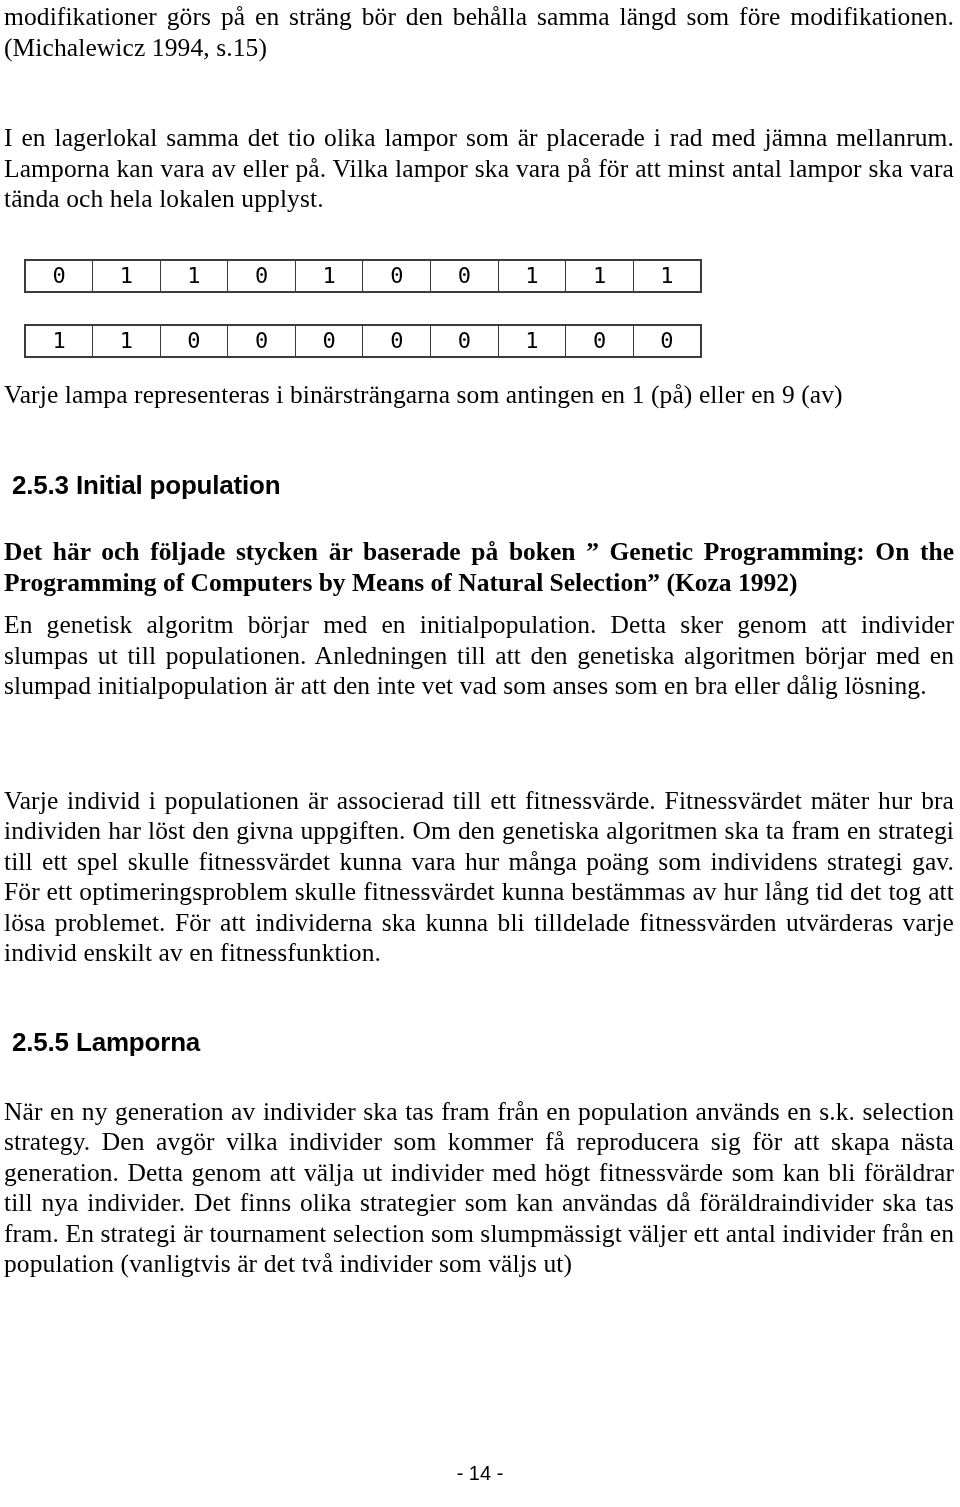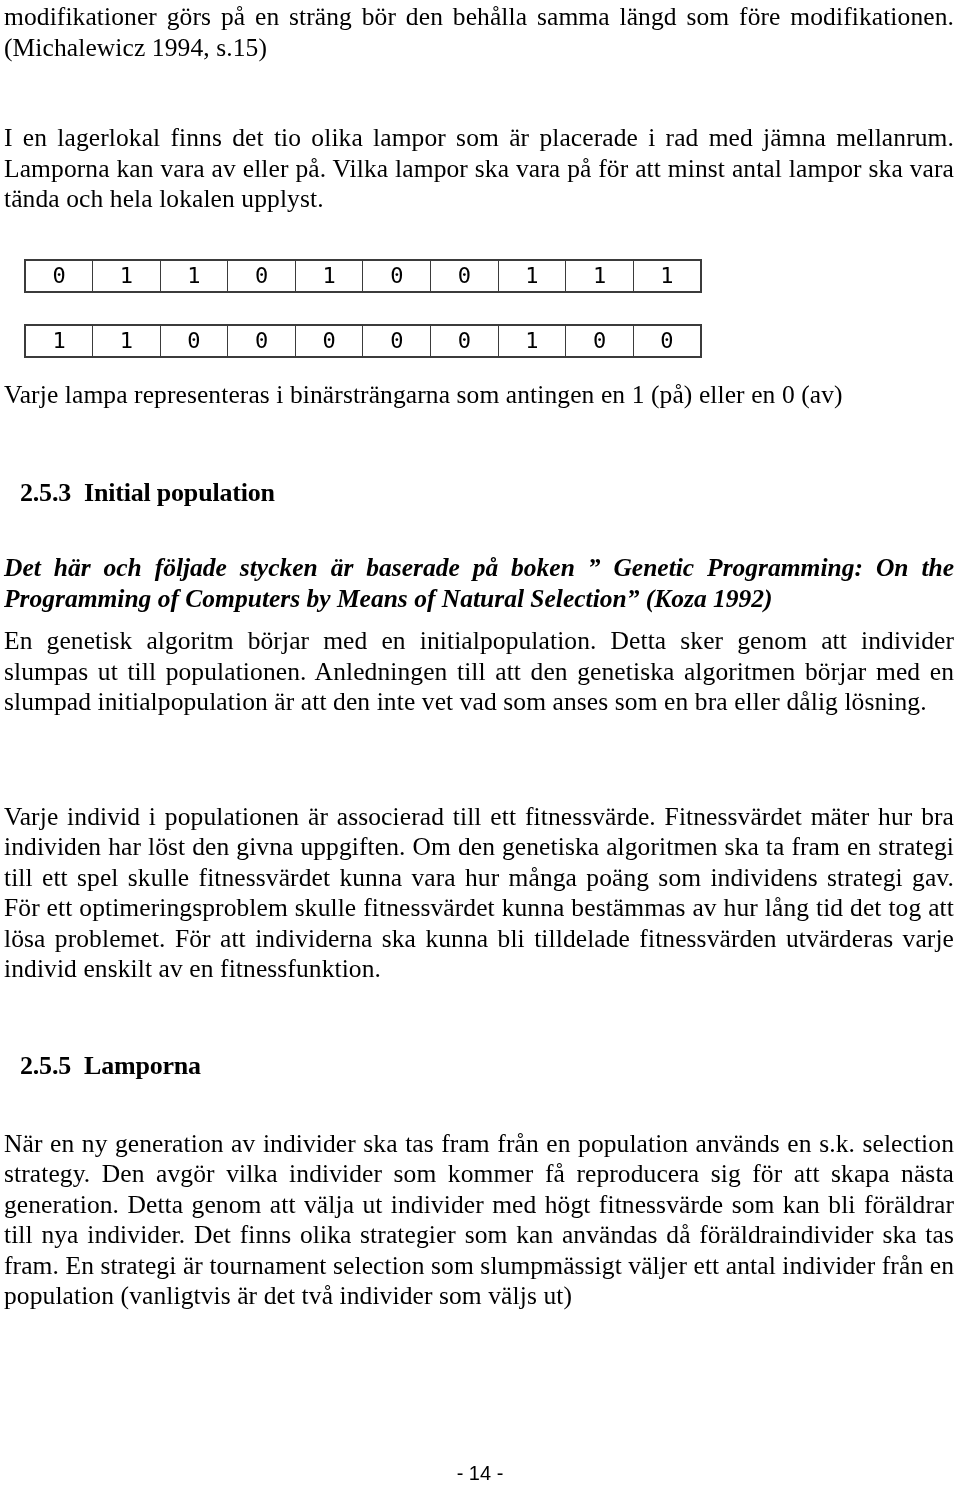--- a/index.html
+++ b/index.html
@@ -62,36 +62,35 @@
     text-align: center;
     vertical-align: middle;
     font-family: "DejaVu Sans Mono", monospace;
     font-size: 22px;
     color: #000;
     padding: 0;
     background: #fff;
   }
 
   h2.section-heading {
-    font-family: Liberation Serif, serif;
+    font-family: Liberation Sans, sans-serif;
     font-weight: bold;
     font-size: 26px;
     line-height: 30px;
-    margin: 16px;
+    margin: 8px;
     color: #000;
     letter-spacing: -0.2px;
   }
   h2.section-heading .num {
     display: inline-block;
     min-width: 64px;
   }
 
   p.quote-italic {
     font-family: "Liberation Serif", serif;
-    font-style: italic;
     font-weight: bold;
     font-size: 25.5px;
     line-height: 31px;
     text-align: justify;
     margin: 0;
     color: #000;
   }
 
   .footer {
     position: absolute;
@@ -106,21 +105,21 @@
 </style>
 </head>
 <body>
 
 <div class="page">
 
   <div class="top-block">
     <p class="body-text">modifikationer görs på en sträng bör den behålla samma längd som före modifikationen. (Michalewicz 1994, s.15)</p>
     <div class="spacer-md"></div>
     <div class="spacer-md"></div>
-    <p class="body-text">I en lagerlokal finns det tio olika lampor som är placerade i rad med jämna mellanrum. Lamporna kan vara av eller på. Vilka lampor ska vara på för att minst antal lampor ska vara tända och hela lokalen upplyst.</p>
+    <p class="body-text">I en lagerlokal samma det tio olika lampor som är placerade i rad med jämna mellanrum. Lamporna kan vara av eller på. Vilka lampor ska vara på för att minst antal lampor ska vara tända och hela lokalen upplyst.</p>
   </div>
 
   <div class="spacer-sm"></div>
 
   <div>
     <div style="height:18px"></div>
 
     <table class="bitstring-table">
       <tbody>
         <tr>
@@ -151,21 +150,21 @@
           <td>0</td>
           <td>0</td>
           <td>1</td>
           <td>0</td>
           <td>0</td>
         </tr>
       </tbody>
     </table>
 
     <div style="height:22px"></div>
-    <p class="body-text">Varje lampa representeras i binärsträngarna som antingen en 1 (på) eller en 0 (av)</p>
+    <p class="body-text">Varje lampa representeras i binärsträngarna som antingen en 1 (på) eller en 9 (av)</p>
   </div>
 
   <div class="spacer-xl"></div>
 
   <div>
     <h2 class="section-heading">
       <span class="num">2.5.3</span><span>Initial population</span>
     </h2>
     <div style="height:28px"></div>
     <p class="quote-italic">Det här och följade stycken är baserade på boken ” Genetic Programming: On the Programming of Computers by Means of Natural Selection” (Koza 1992)</p>

